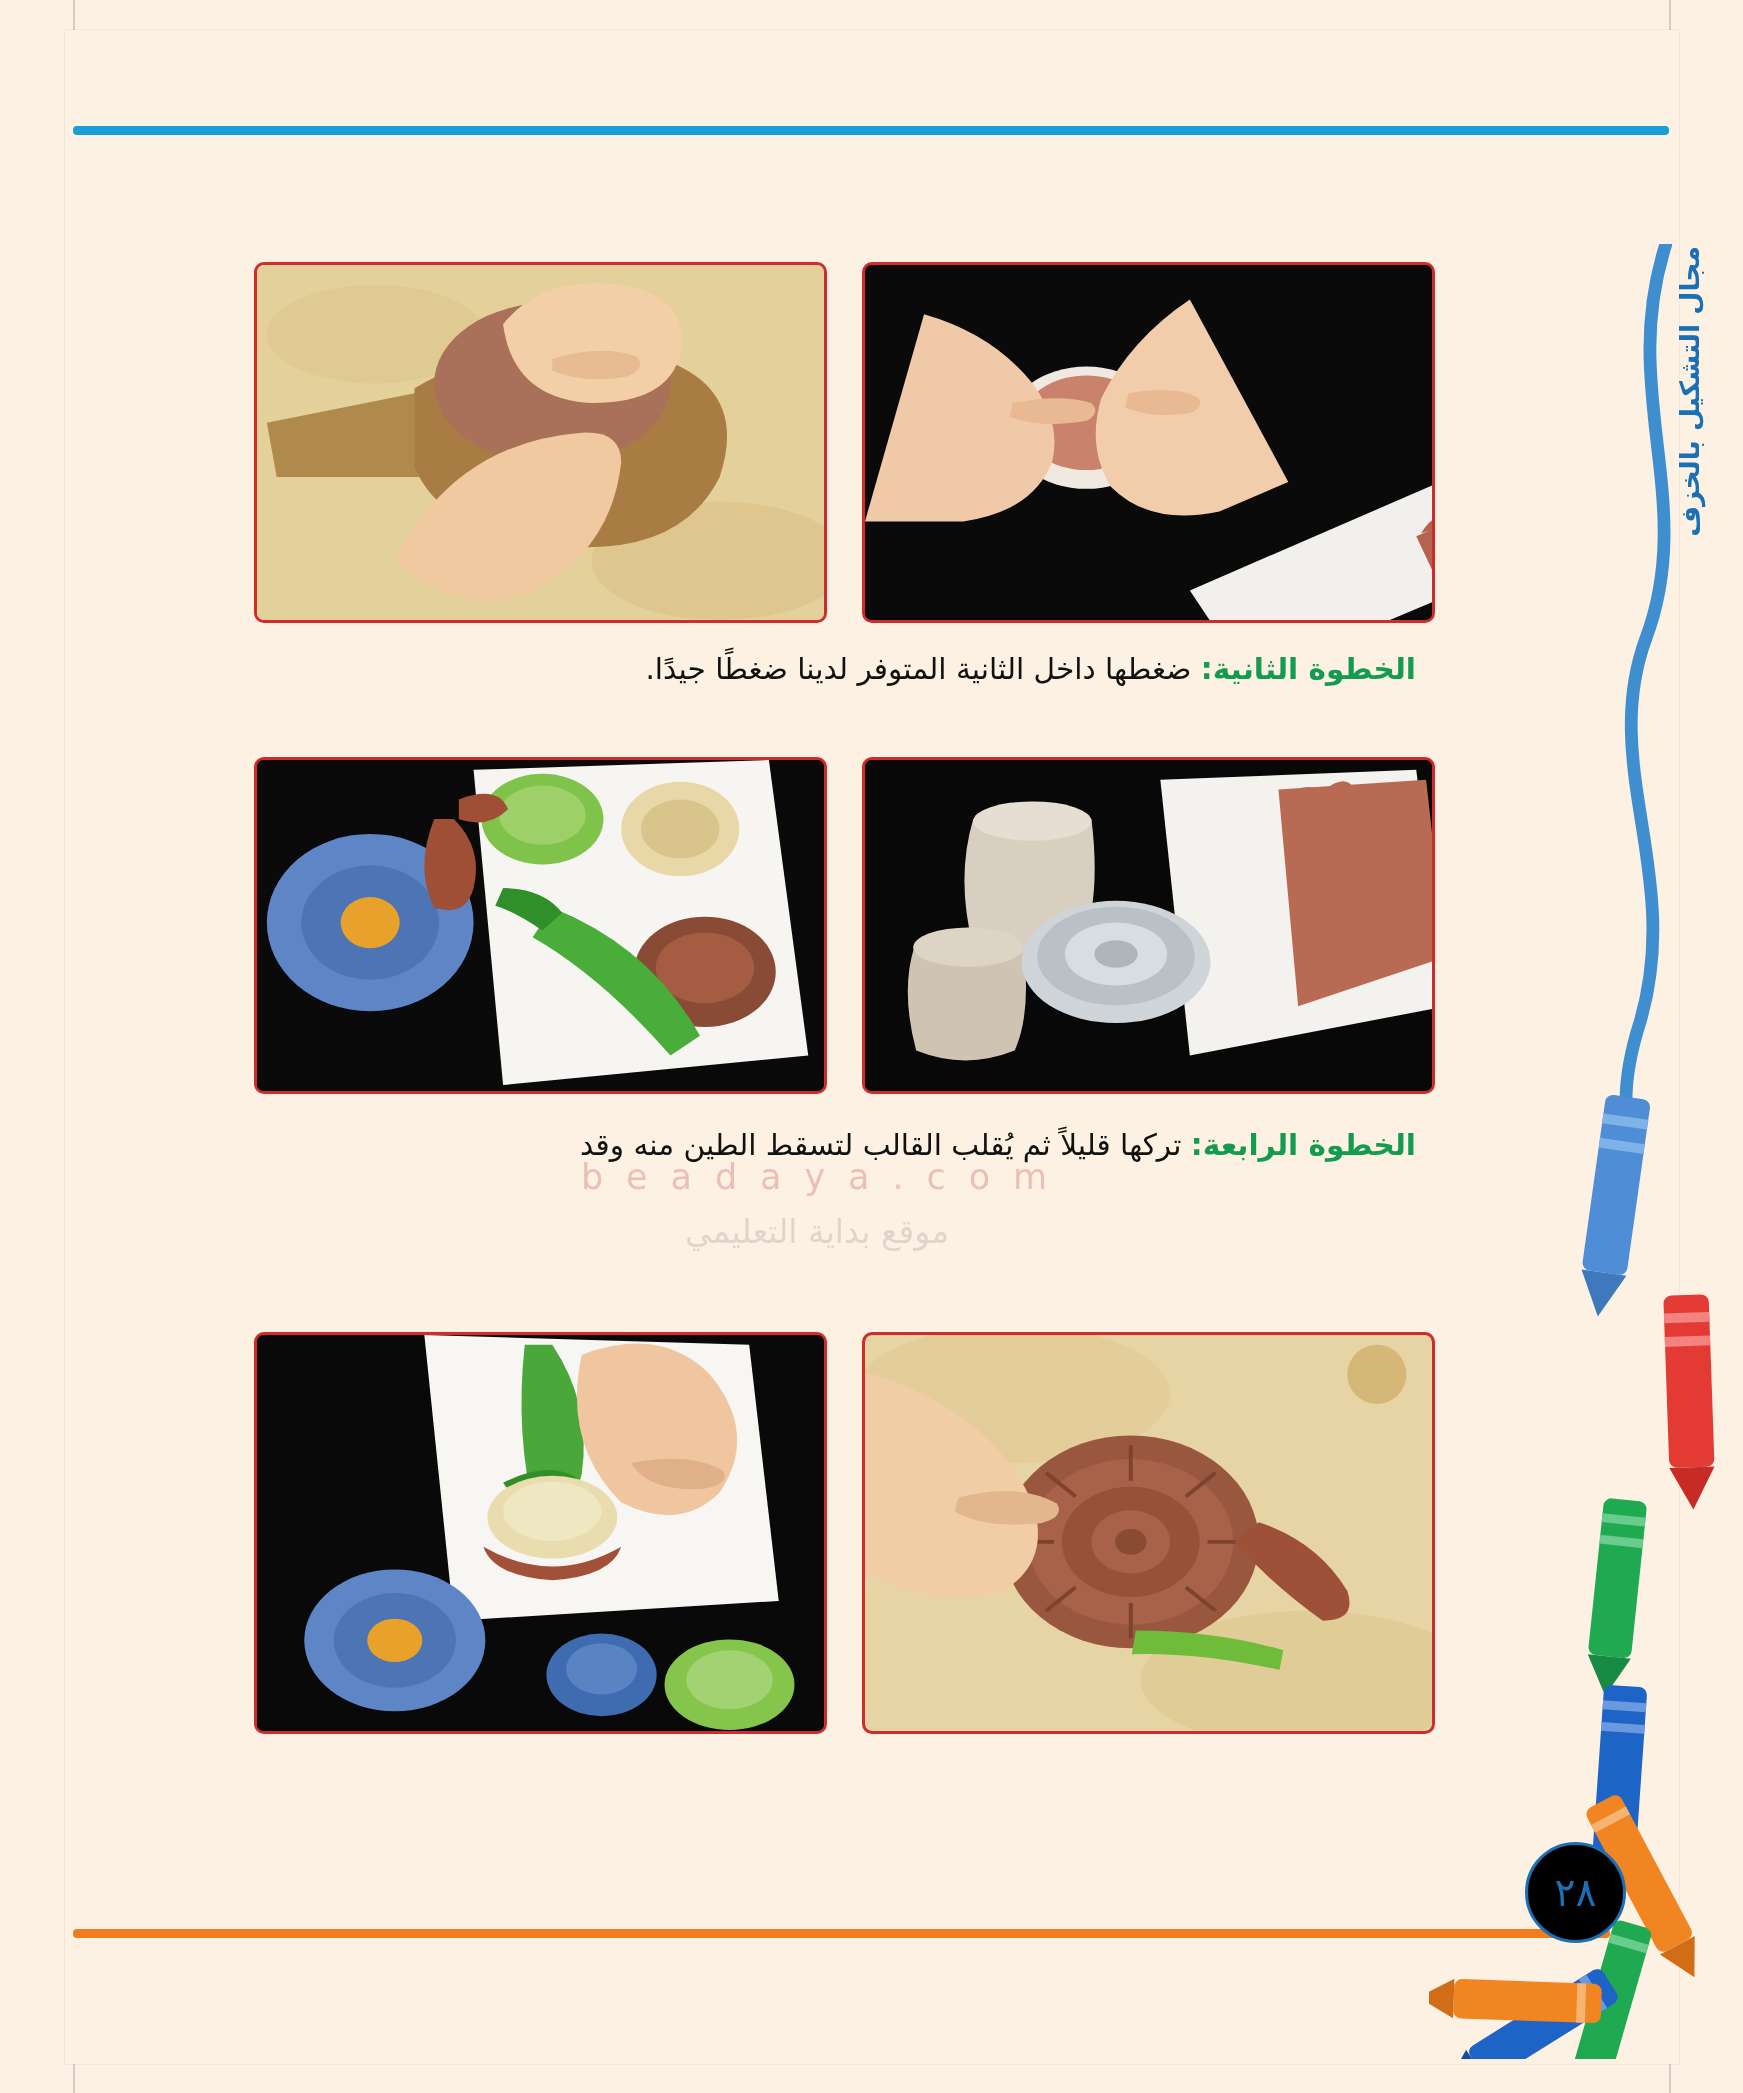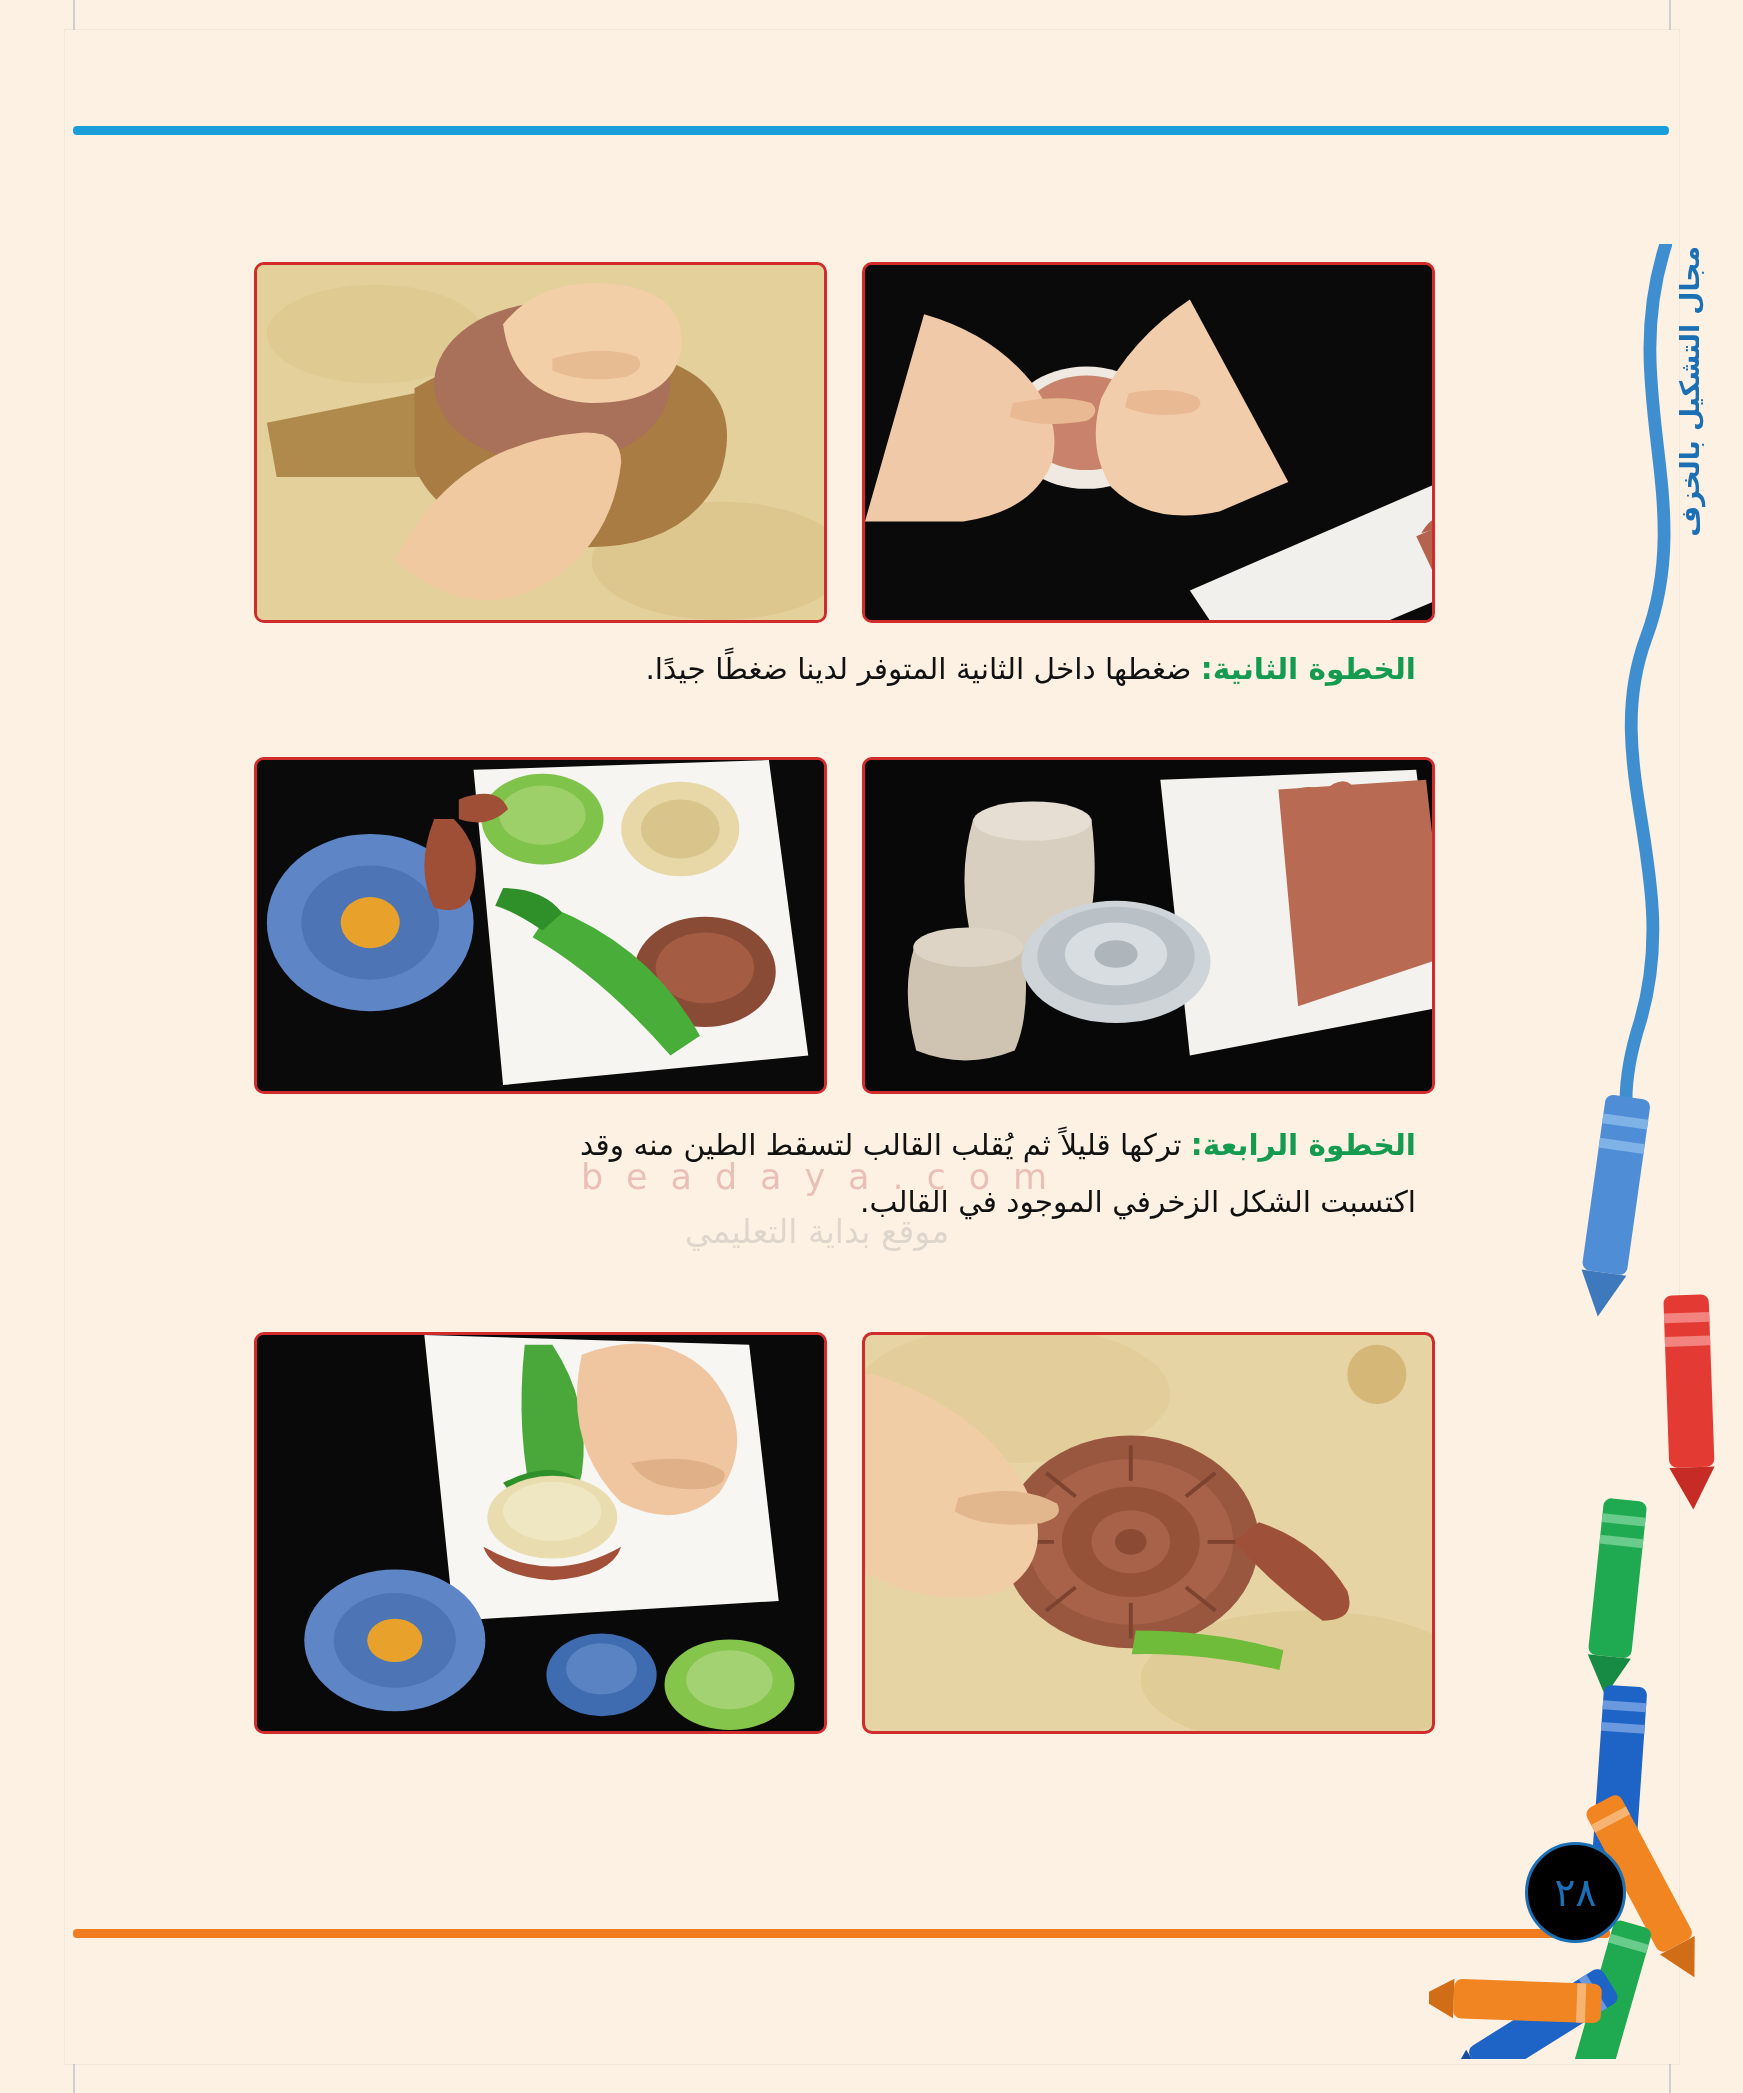--- a/index.html
+++ b/index.html
@@ -206,21 +206,20 @@
         <path d="M200,60 q30,30 20,70 q-8,30 -40,20 q-20,-40 0,-90z" fill="#9e4f36"></path>
         <path d="M205,40 q40,-15 50,10 q-20,20 -50,10z" fill="#9e4f36"></path>
         <path d="M300,150 q100,40 150,130 l-30,20 q-70,-80 -140,-120z" fill="#49ad3a"></path>
         <path d="M250,130 q40,0 60,25 l-20,18 q-30,-20 -48,-25z" fill="#2f8f28"></path>
       </svg>
     </div>
   </div>
 
   <div class="caption" style="left:254px;top:1121px;width:1162px;text-align:justify;">
     <b>الخطوة الرابعة:</b><span> تركها قليلاً ثم يُقلب القالب لتسقط الطين منه وقد</span>
-    <div style="margin-top:7.9px;">اكتسبت الشكل الزخرفي الموجود في القالب.</div>
   </div>
 
   <div class="row" style="left:254px;top:1332px;">
     <div class="photo" style="width:567px;height:396px;">
       <svg width="100%" height="100%" viewBox="0 0 576 402" preserveAspectRatio="none">
         <rect width="576" height="402" fill="#e7d4a4"></rect>
         <ellipse cx="150" cy="60" rx="160" ry="70" fill="#dfcb97" opacity=".7"></ellipse>
         <ellipse cx="450" cy="350" rx="170" ry="70" fill="#dbc690" opacity=".6"></ellipse>
         <circle cx="520" cy="40" r="30" fill="#c9a45c" opacity=".6"></circle>
         <g transform="translate(270,210)">

